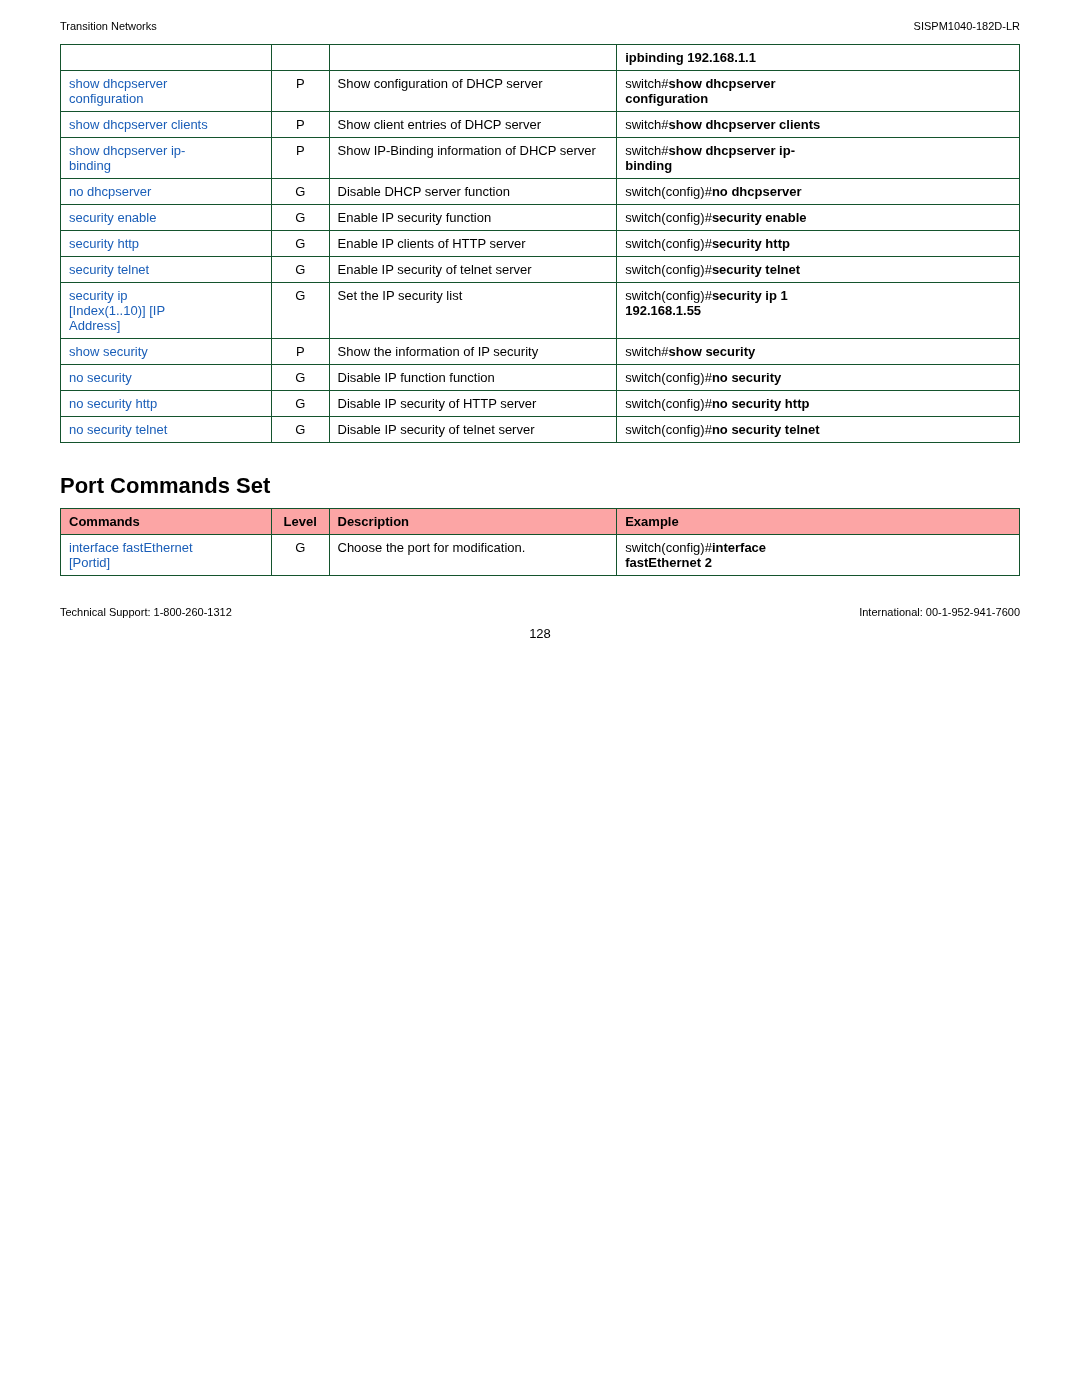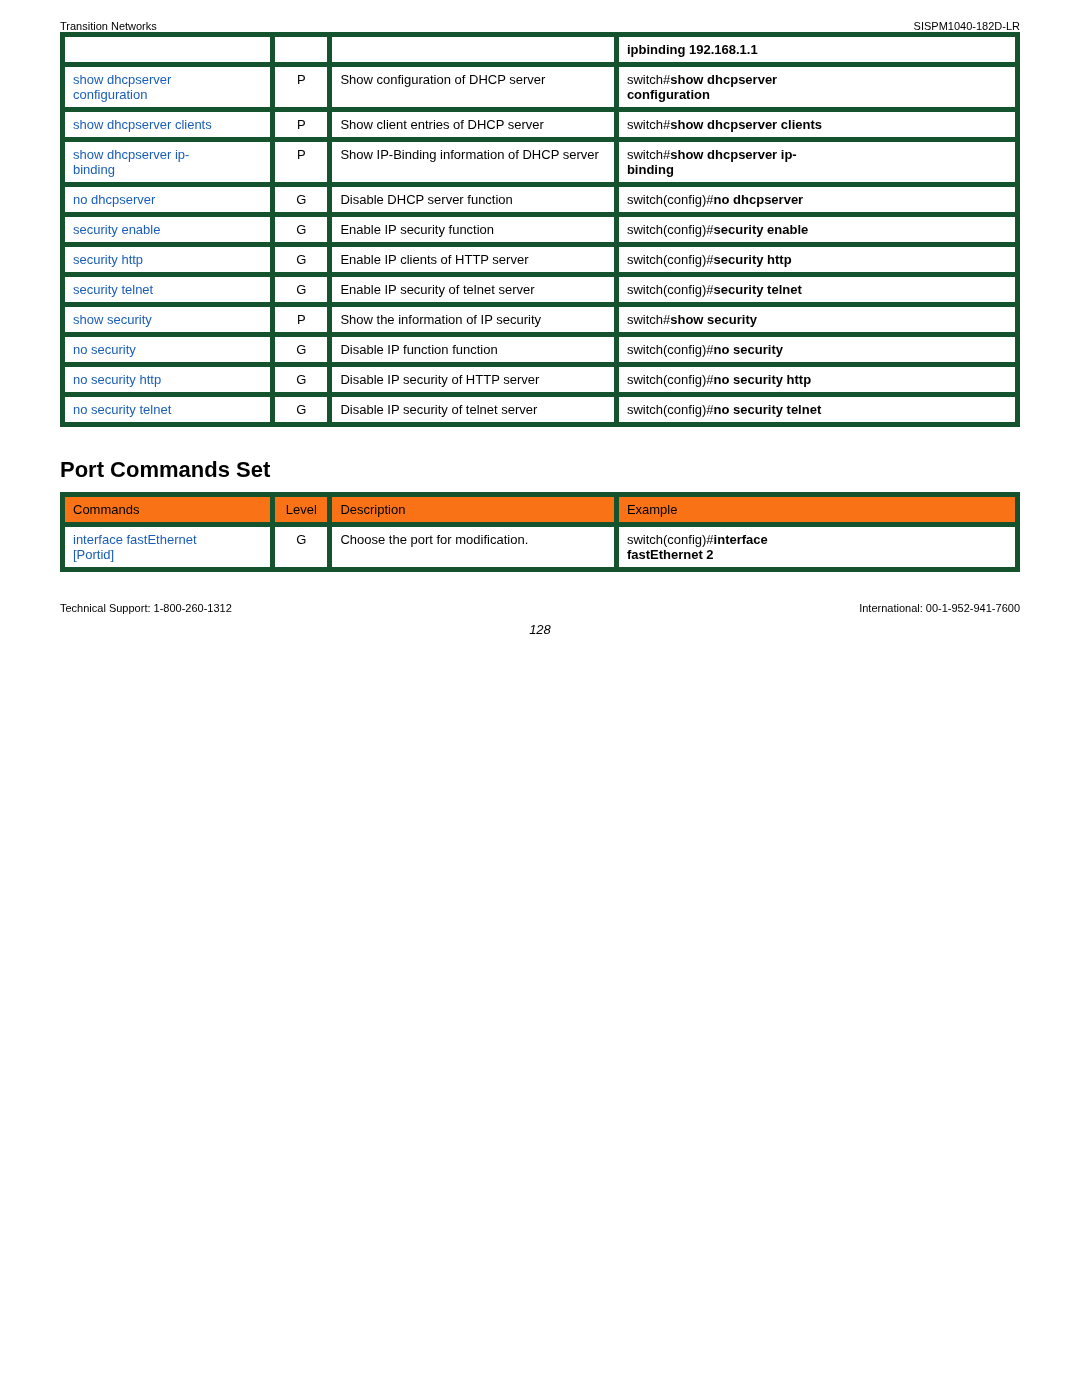--- a/index.html
+++ b/index.html
@@ -10,37 +10,37 @@
       color: #000;
       width: 1080px;
       min-height: 1397px;
       padding: 20px 60px 40px 60px;
     }
     .page-header {
       display: flex;
       justify-content: space-between;
       font-size: 11px;
       color: #000;
-      margin-bottom: 0;
+      margin-bottom: 12px;
       align-items: flex-end;
     }
     table {
       width: 100%;
       border-collapse: collapse;
       margin-bottom: 30px;
     }
     table td, table th {
-      border: 5px solid #14532d;
+      border: 1px solid #14532d;
       padding: 5px 8px;
       vertical-align: top;
       font-size: 13px;
     }
     table th {
-      background: #f97316;
-      font-weight: normal;
+      background: #fca5a5;
+      font-weight: bold;
       text-align: left;
     }
     .cmd-link {
       color: #1a5eb8;
       font-weight: normal;
     }
     .cmd-bold {
       font-weight: bold;
     }
     .col-cmd { width: 22%; }
@@ -58,21 +58,20 @@
       justify-content: space-between;
       font-size: 11px;
       color: #000;
       margin-top: 20px;
       gap: 24px;
     }
     .page-number {
       text-align: center;
       font-size: 13px;
       margin-top: 8px;
-      font-style: italic;
     }
   </style>
 </head>
 <body>
 
 <div class="page-header">
   <span>Transition Networks</span>
   <span>SISPM1040-182D-LR</span>
 </div>
 
@@ -142,20 +141,28 @@
 
     <tr>
       <td class="col-cmd">
         <span class="cmd-link">security telnet</span>
       </td>
       <td class="col-level">G</td>
       <td class="col-desc">Enable IP security of telnet server</td>
       <td class="col-example">switch(config)#<span class="cmd-bold">security telnet</span></td>
     </tr>
 
+    <tr>
+      <td class="col-cmd">
+        <span class="cmd-link">security ip<br>[Index(1..10)] [IP<br>Address]</span>
+      </td>
+      <td class="col-level">G</td>
+      <td class="col-desc">Set the IP security list</td>
+      <td class="col-example">switch(config)#<span class="cmd-bold">security ip 1<br>192.168.1.55</span></td>
+    </tr>
 
     <tr>
       <td class="col-cmd">
         <span class="cmd-link">show security</span>
       </td>
       <td class="col-level">P</td>
       <td class="col-desc">Show the information of IP security</td>
       <td class="col-example">switch#<span class="cmd-bold">show security</span></td>
     </tr>
 

